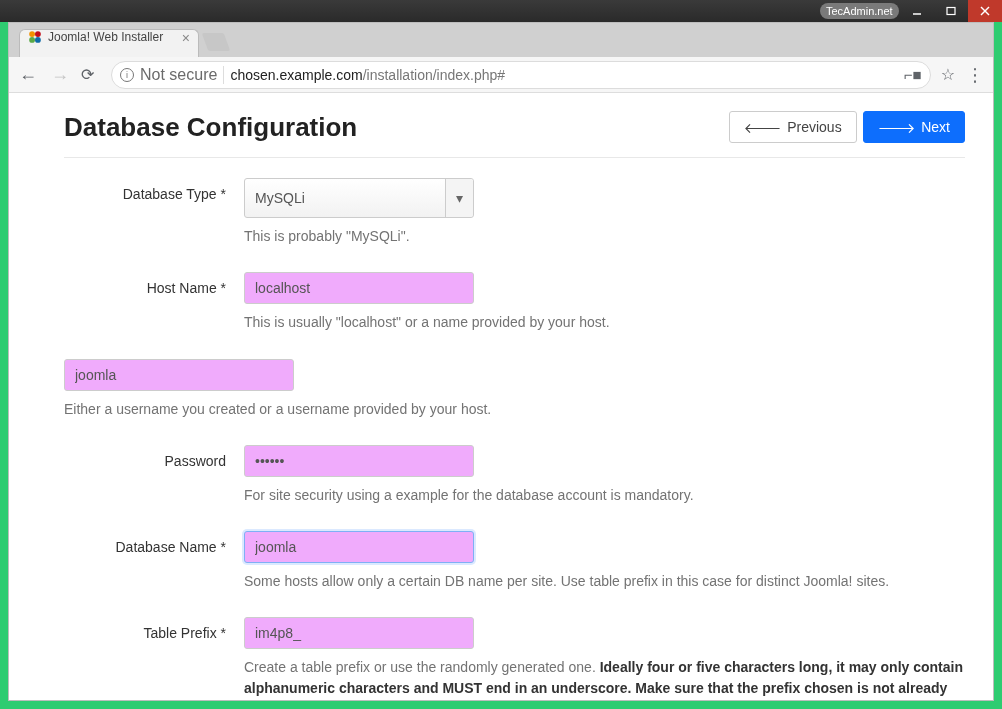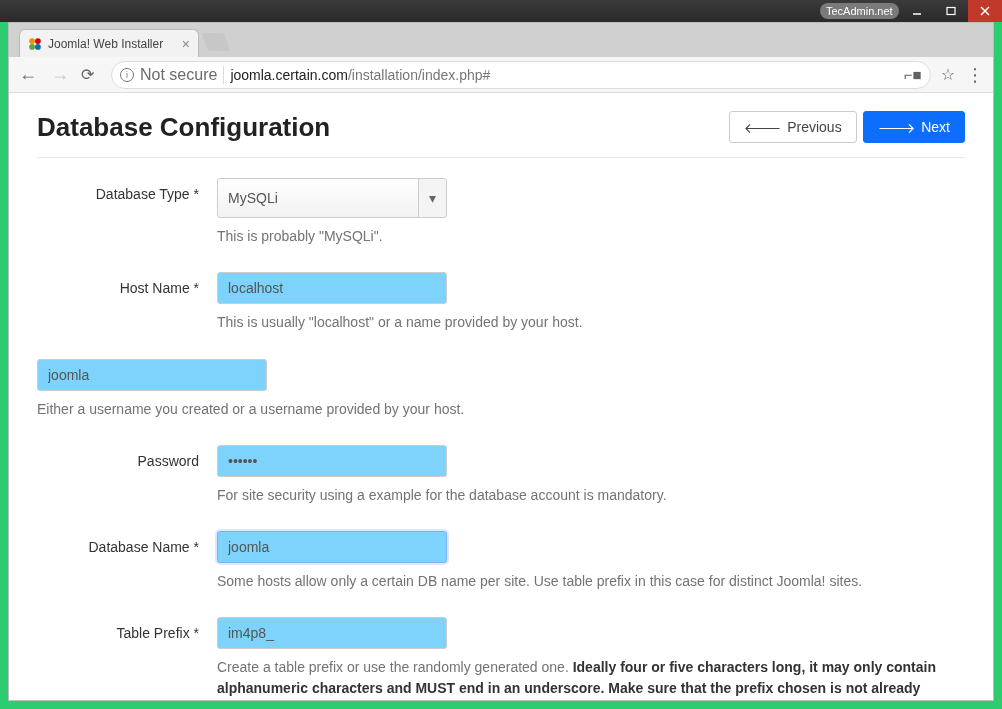--- a/index.html
+++ b/index.html
@@ -12,21 +12,21 @@
 .titlebar-btn.close { background: #c0392b; }
 
 
 .green-frame { padding: 0 8px 8px 8px; height: calc(100% - 22px); }
 
 
 .browser { background: #fff; height: 100%; border: 1px solid #bdbdbd; display: flex; flex-direction: column; }
 
 
 .tabstrip { height: 34px; background: #d0d0d0; display: flex; align-items: flex-end; padding-left: 10px; position: relative; }
-.tab { background: #f2f2f2; border-top-left-radius: 6px; border-top-right-radius: 6px; height: 28px; min-width: 180px; display: flex; align-items: center; padding: 0 8px; font-size: 12px; color: #444; gap: 6px; border: 1px solid #bbb; border-bottom: none; }
+.tab { background: #f2f2f2; border-top-left-radius: 6px; border-top-right-radius: 6px; height: 28px; min-width: 180px; display: flex; align-items: flex-start; padding: 0 8px; font-size: 12px; color: #444; gap: 6px; border: 1px solid #bbb; border-bottom: none; }
 .tab .close-x { margin-left: auto; color: #888; cursor: pointer; font-size: 14px; }
 .favicon { width: 14px; height: 14px; display: inline-block; }
 .newtab { width: 22px; height: 18px; background: #c7c7c7; margin-left: 6px; margin-bottom: 6px; transform: skewX(20deg); border-radius: 2px; cursor: pointer; }
 
 
 .toolbar { height: 36px; background: #f6f6f6; border-bottom: 1px solid #ddd; display: flex; align-items: center; padding: 0 8px; gap: 10px; }
 .nav-arrow { color: #5f6368; font-size: 18px; cursor: pointer; width: 22px; text-align: center; }
 .nav-arrow.disabled { color: #c4c4c4; cursor: default; }
 .reload { color: #5f6368; font-size: 16px; cursor: pointer; width: 20px; }
 .addr-wrap { flex: 1; height: 28px; border: 1px solid #dcdcdc; border-radius: 14px; display: flex; align-items: center; padding: 0 8px; gap: 6px; background: #fff; }
@@ -34,36 +34,36 @@
 .notsecure { color: #6b6b6b; font-size: 16px; }
 .addr-divider { width: 1px; height: 18px; background: #ddd; }
 .url { color: #222; font-size: 14px; }
 .url .path { color: #777; }
 .key-icon { color: #5f6368; margin-left: auto; font-size: 15px; }
 .star-icon { color: #5f6368; font-size: 16px; cursor: pointer; }
 .menu-dots { color: #5f6368; font-size: 18px; cursor: pointer; width: 20px; text-align: center; }
 
 
 .content-wrap { flex: 1; position: relative; overflow: hidden; }
-.scroll-area { position: absolute; inset: 0; overflow-y: auto; }
+.scroll-area { position: absolute; inset: 0; overflow-y: auto; margin-left: 27px; }
 .page { padding: 18px 28px 40px 28px; font-size: 14px; color: #333; }
 
 
 .page-header { display: flex; align-items: center; margin-bottom: 14px; }
 .page-title { font-size: 26px; font-weight: bold; color: #222; }
 .nav-buttons { margin-left: auto; display: flex; gap: 6px; }
 .btn { height: 32px; padding: 0 14px; border: 1px solid #ccc; background: #fff; border-radius: 3px; font-size: 14px; display: inline-flex; align-items: center; gap: 6px; cursor: pointer; color: #444; }
 .btn.primary { background: #0d6efd; border-color: #0d6efd; color: #fff; }
 .hr { border-top: 1px solid #e8e8e8; margin-bottom: 20px; }
 
 
 .form-row { display: flex; margin-bottom: 26px; }
 .form-label { width: 180px; text-align: right; padding-right: 18px; padding-top: 8px; font-size: 14px; color: #333; }
 .form-ctrl { flex: 1; }
-.txt-input { width: 230px; height: 32px; border: 1px solid #ccc; border-radius: 3px; padding: 0 10px; font-size: 14px; background: #7dd3fc; color: #555; }
+.txt-input { width: 230px; height: 32px; border: 1px solid #ccc; border-radius: 3px; padding: 0 10px; font-size: 14px; background: #f0abfc; color: #555; }
 .txt-input.focused { border-color: #7fb0f5; box-shadow: 0 0 0 2px rgba(13,110,253,.15); }
 .select { width: 230px; height: 40px; border: 1px solid #ccc; border-radius: 3px; display: flex; align-items: center; background: linear-gradient(#fff, #f2f2f2); cursor: pointer; }
 .select .sel-text { flex: 1; padding: 0 10px; color: #555; }
 .select .sel-caret { width: 28px; height: 100%; border-left: 1px solid #ccc; display: flex; align-items: center; justify-content: center; background: #f4f4f4; color: #666; border-radius: 0 3px 3px 0; }
 .help { color: #737373; font-size: 14px; margin-top: 8px; line-height: 1.45; max-width: 720px; }
 .help b { color: #333; }
 
 
 .scroll-area::-webkit-scrollbar { width: 15px; }
 .scroll-area::-webkit-scrollbar-track { background: #f0f0f0; }
@@ -114,21 +114,21 @@
 
   <div class="toolbar">
     <span class="nav-arrow">←</span>
     <span class="nav-arrow disabled">→</span>
     <span class="reload">⟳</span>
     <div class="addr-wrap">
       <span class="info-icon">i</span>
       <span class="notsecure">Not secure</span>
       <span class="addr-divider"></span>
       <span class="url">
-        <span>joomla.certain.com</span><span class="path">/installation/index.php#</span>
+        <span>chosen.example.com</span><span class="path">/installation/index.php#</span>
       </span>
       <span class="key-icon">⌐■</span>
     </div>
     <span class="star-icon">☆</span>
     <span class="menu-dots">⋮</span>
   </div>
 
   <div class="content-wrap">
     <div class="scroll-area">
       <div class="page">

